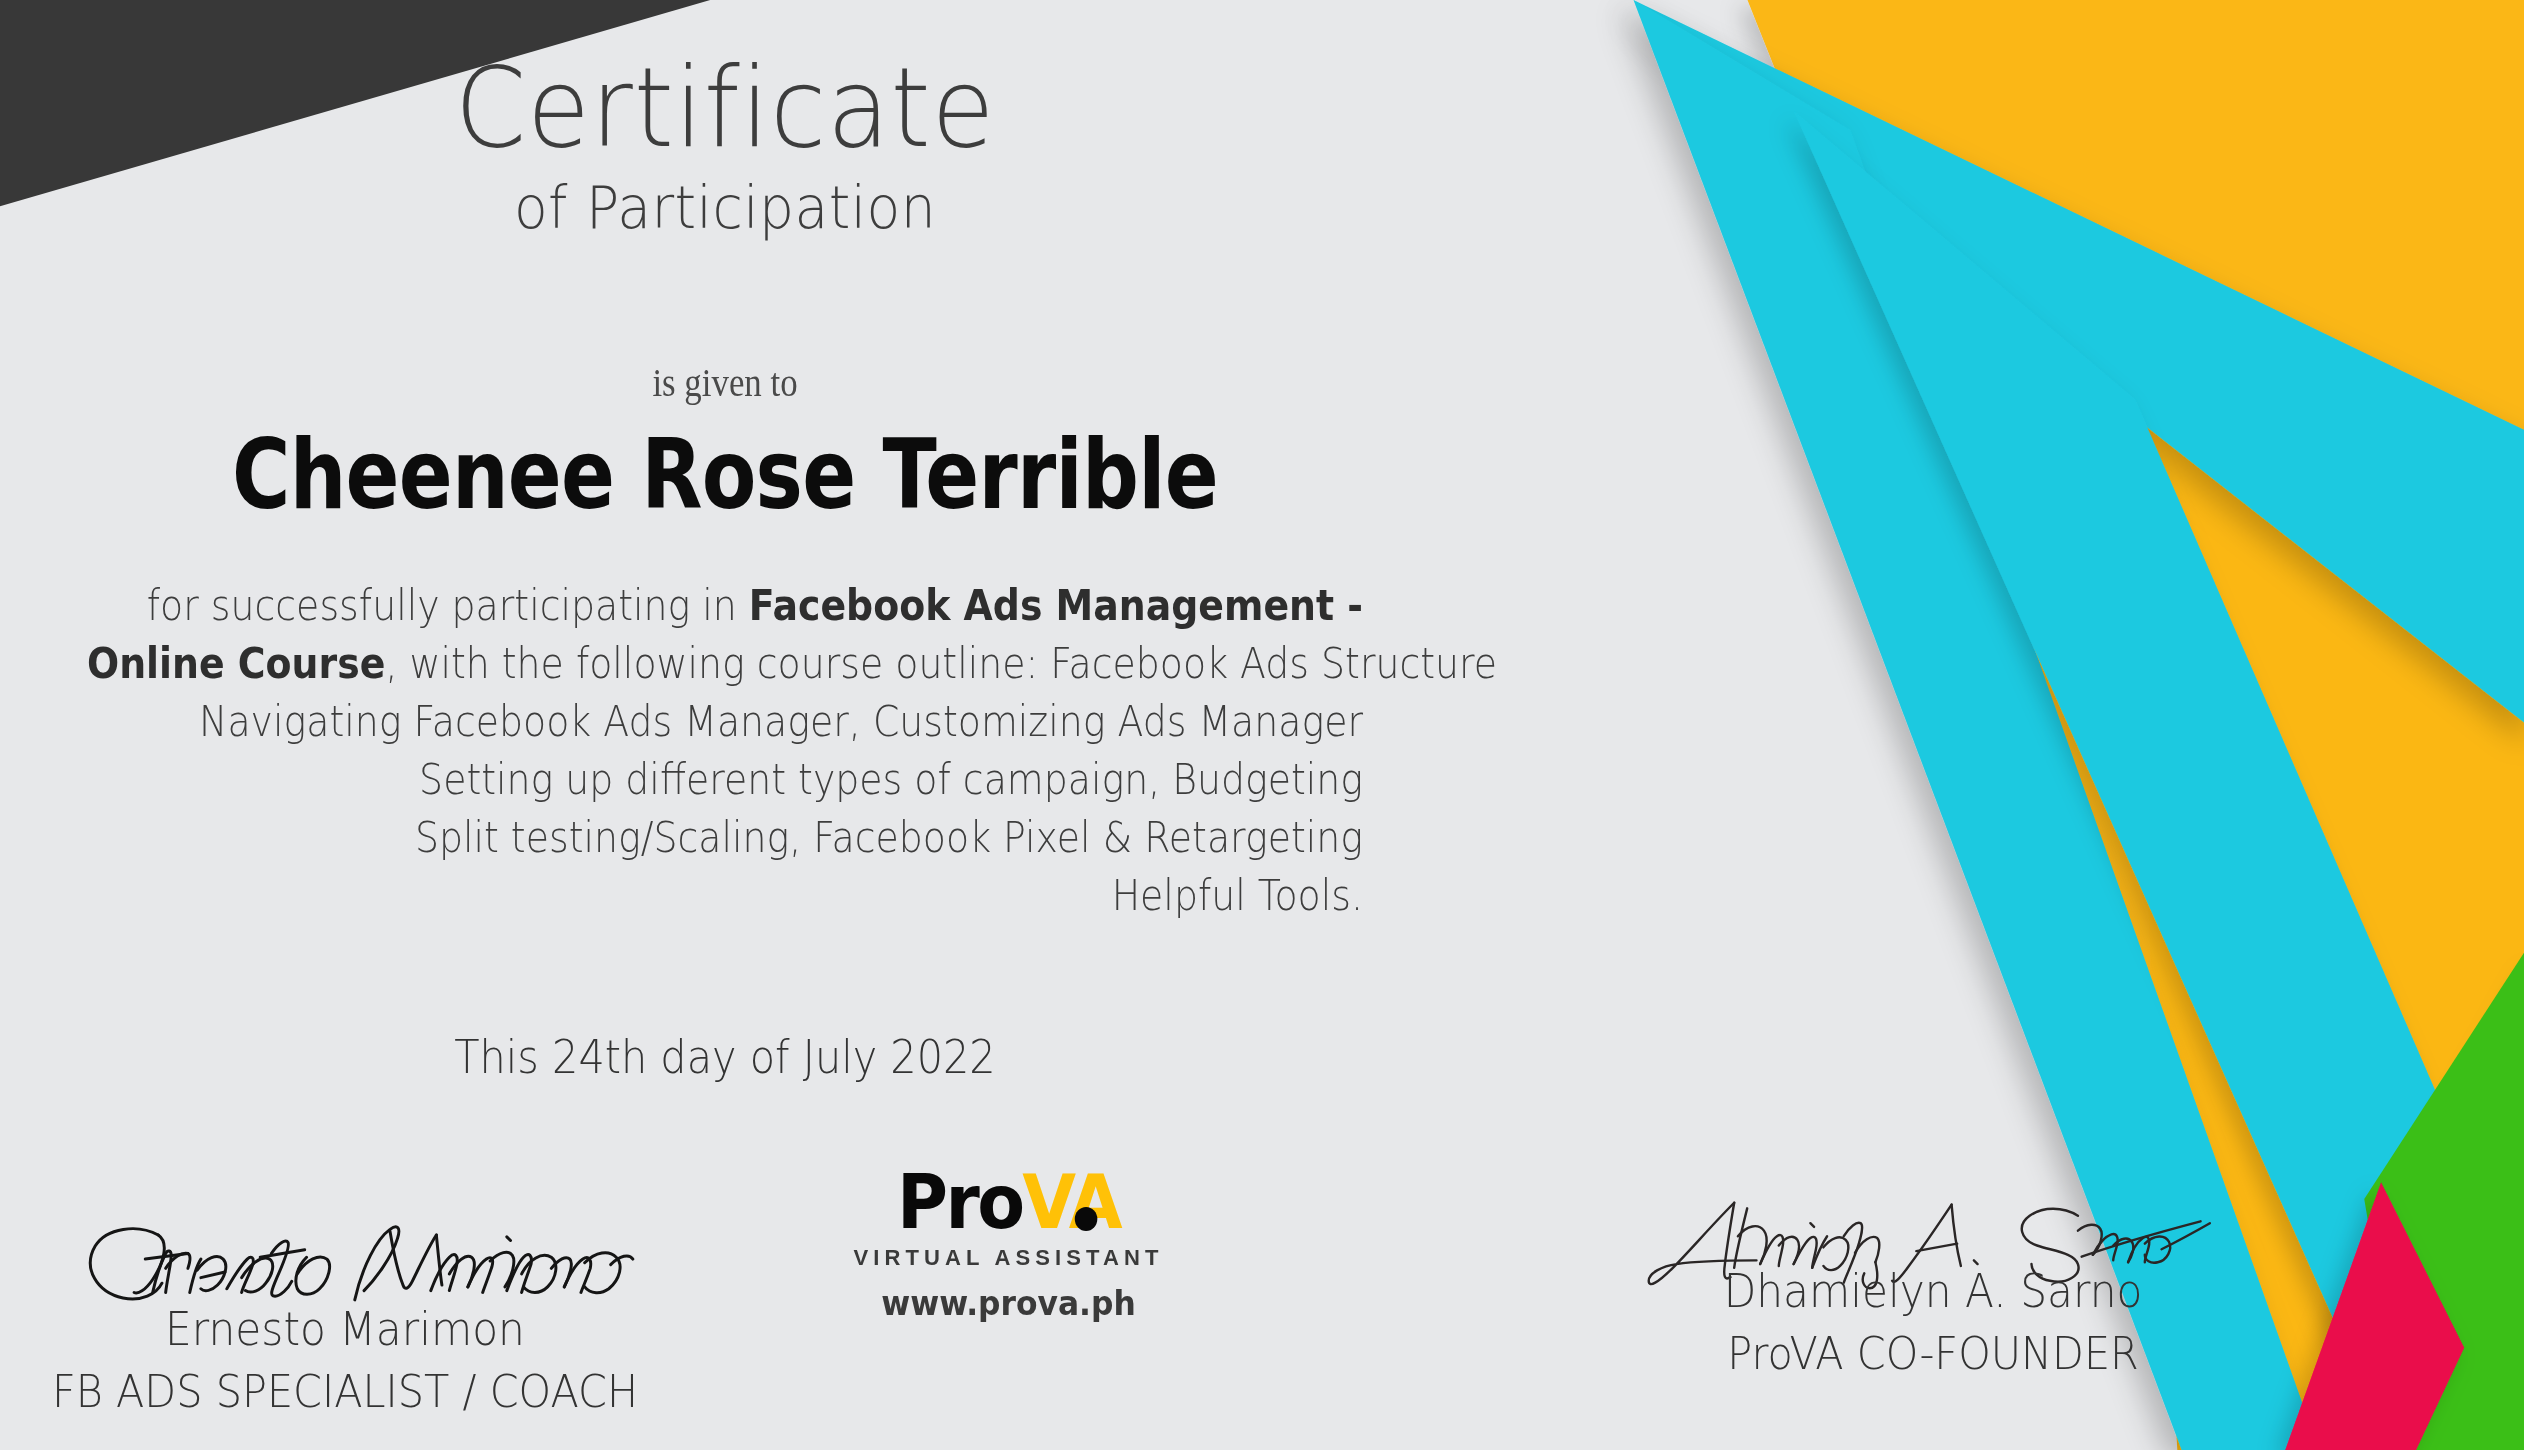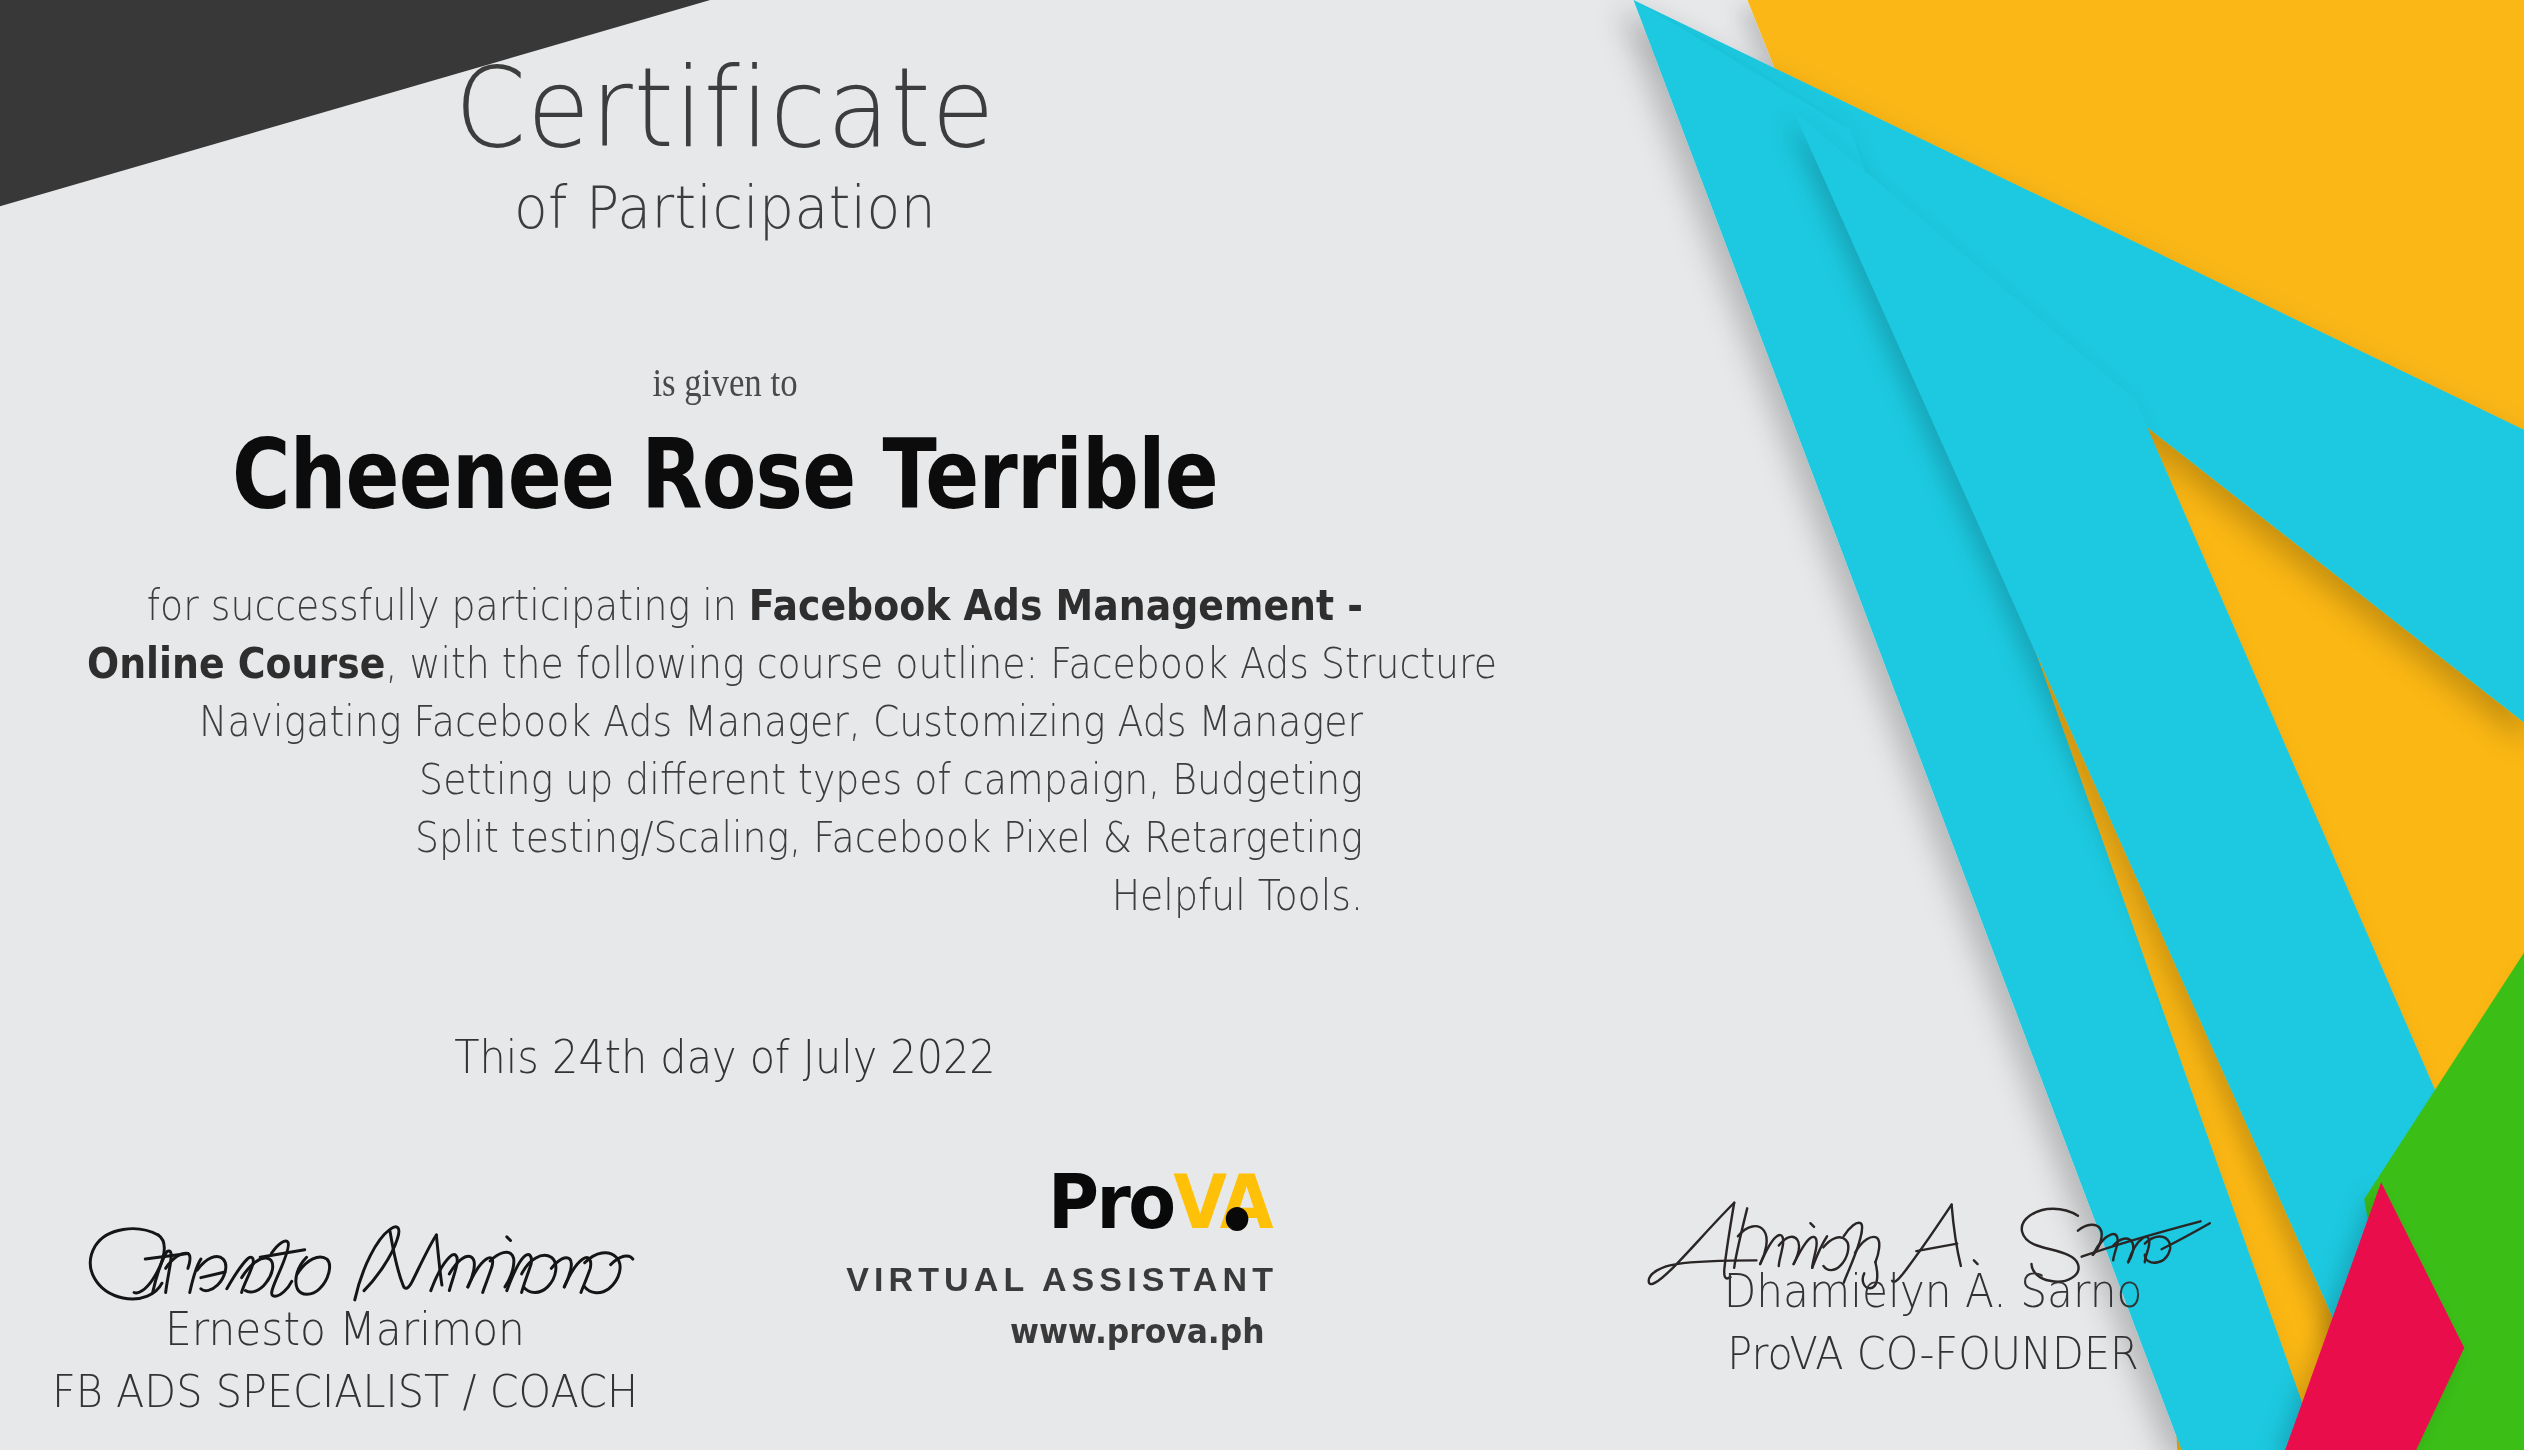--- a/index.html
+++ b/index.html
@@ -114,21 +114,21 @@
     color: #333333;
     transform: scaleX(0.9);
   }
 
   
   .logo-block {
     position: absolute;
     left: 739px;
     top: 1162px;
     width: 539px;
-    text-align: right;
+    text-align: center;
   }
   .logo-word {
     font-family: "DejaVu Sans", sans-serif;
     font-weight: bold;
     font-size: 74px;
     line-height: 80px;
     letter-spacing: -2.8px;
     color: #090909;
     transform: scaleX(0.94);
     display: inline-block;
@@ -140,24 +140,24 @@
     right: 24px;
     bottom: 11px;
     width: 24px;
     height: 24px;
     border-radius: 50%;
     background: #090909;
   }
   .logo-sub {
     font-family: "Liberation Sans", sans-serif;
     font-weight: bold;
-    font-size: 34px;
+    font-size: 22px;
     letter-spacing: 5.1px;
     color: #3a3a3a;
-    margin-top: 18px;
+    margin-top: 3px;
   }
   .logo-url {
     font-family: "DejaVu Sans", sans-serif;
     font-weight: bold;
     font-size: 33px;
     color: #3a3a3a;
     margin-top: 13px;
     transform: scaleX(0.95);
   }
 

